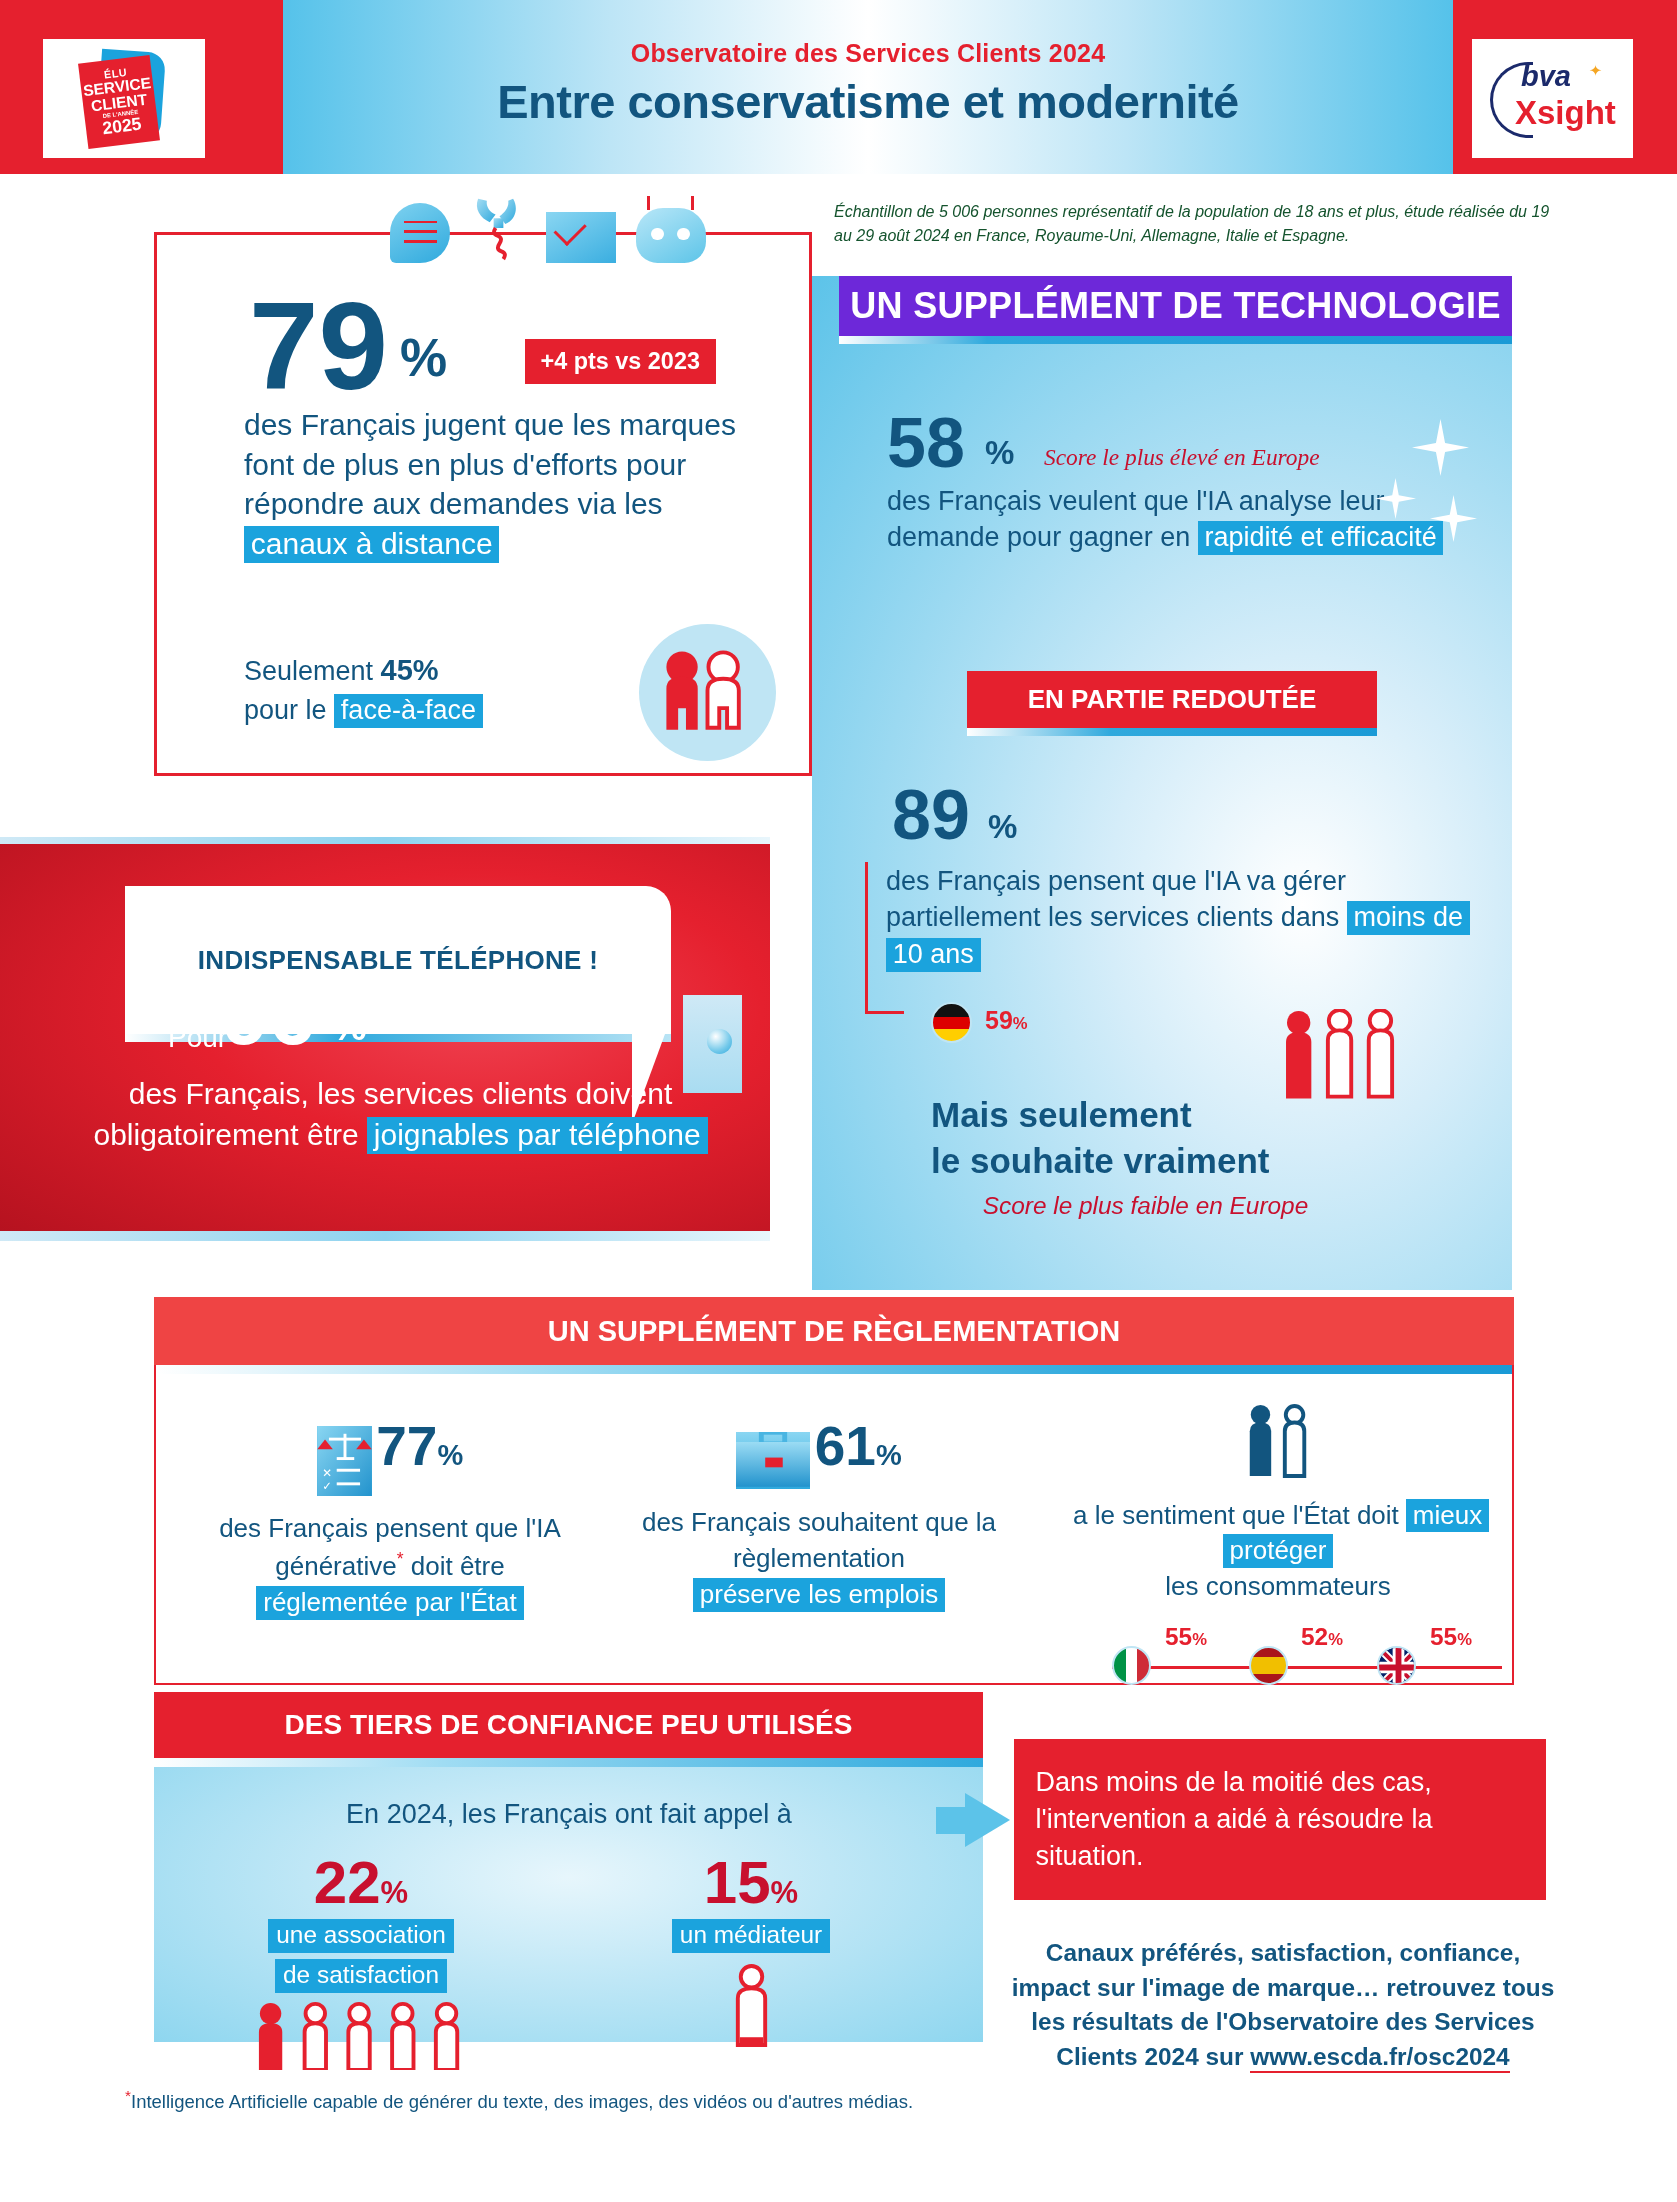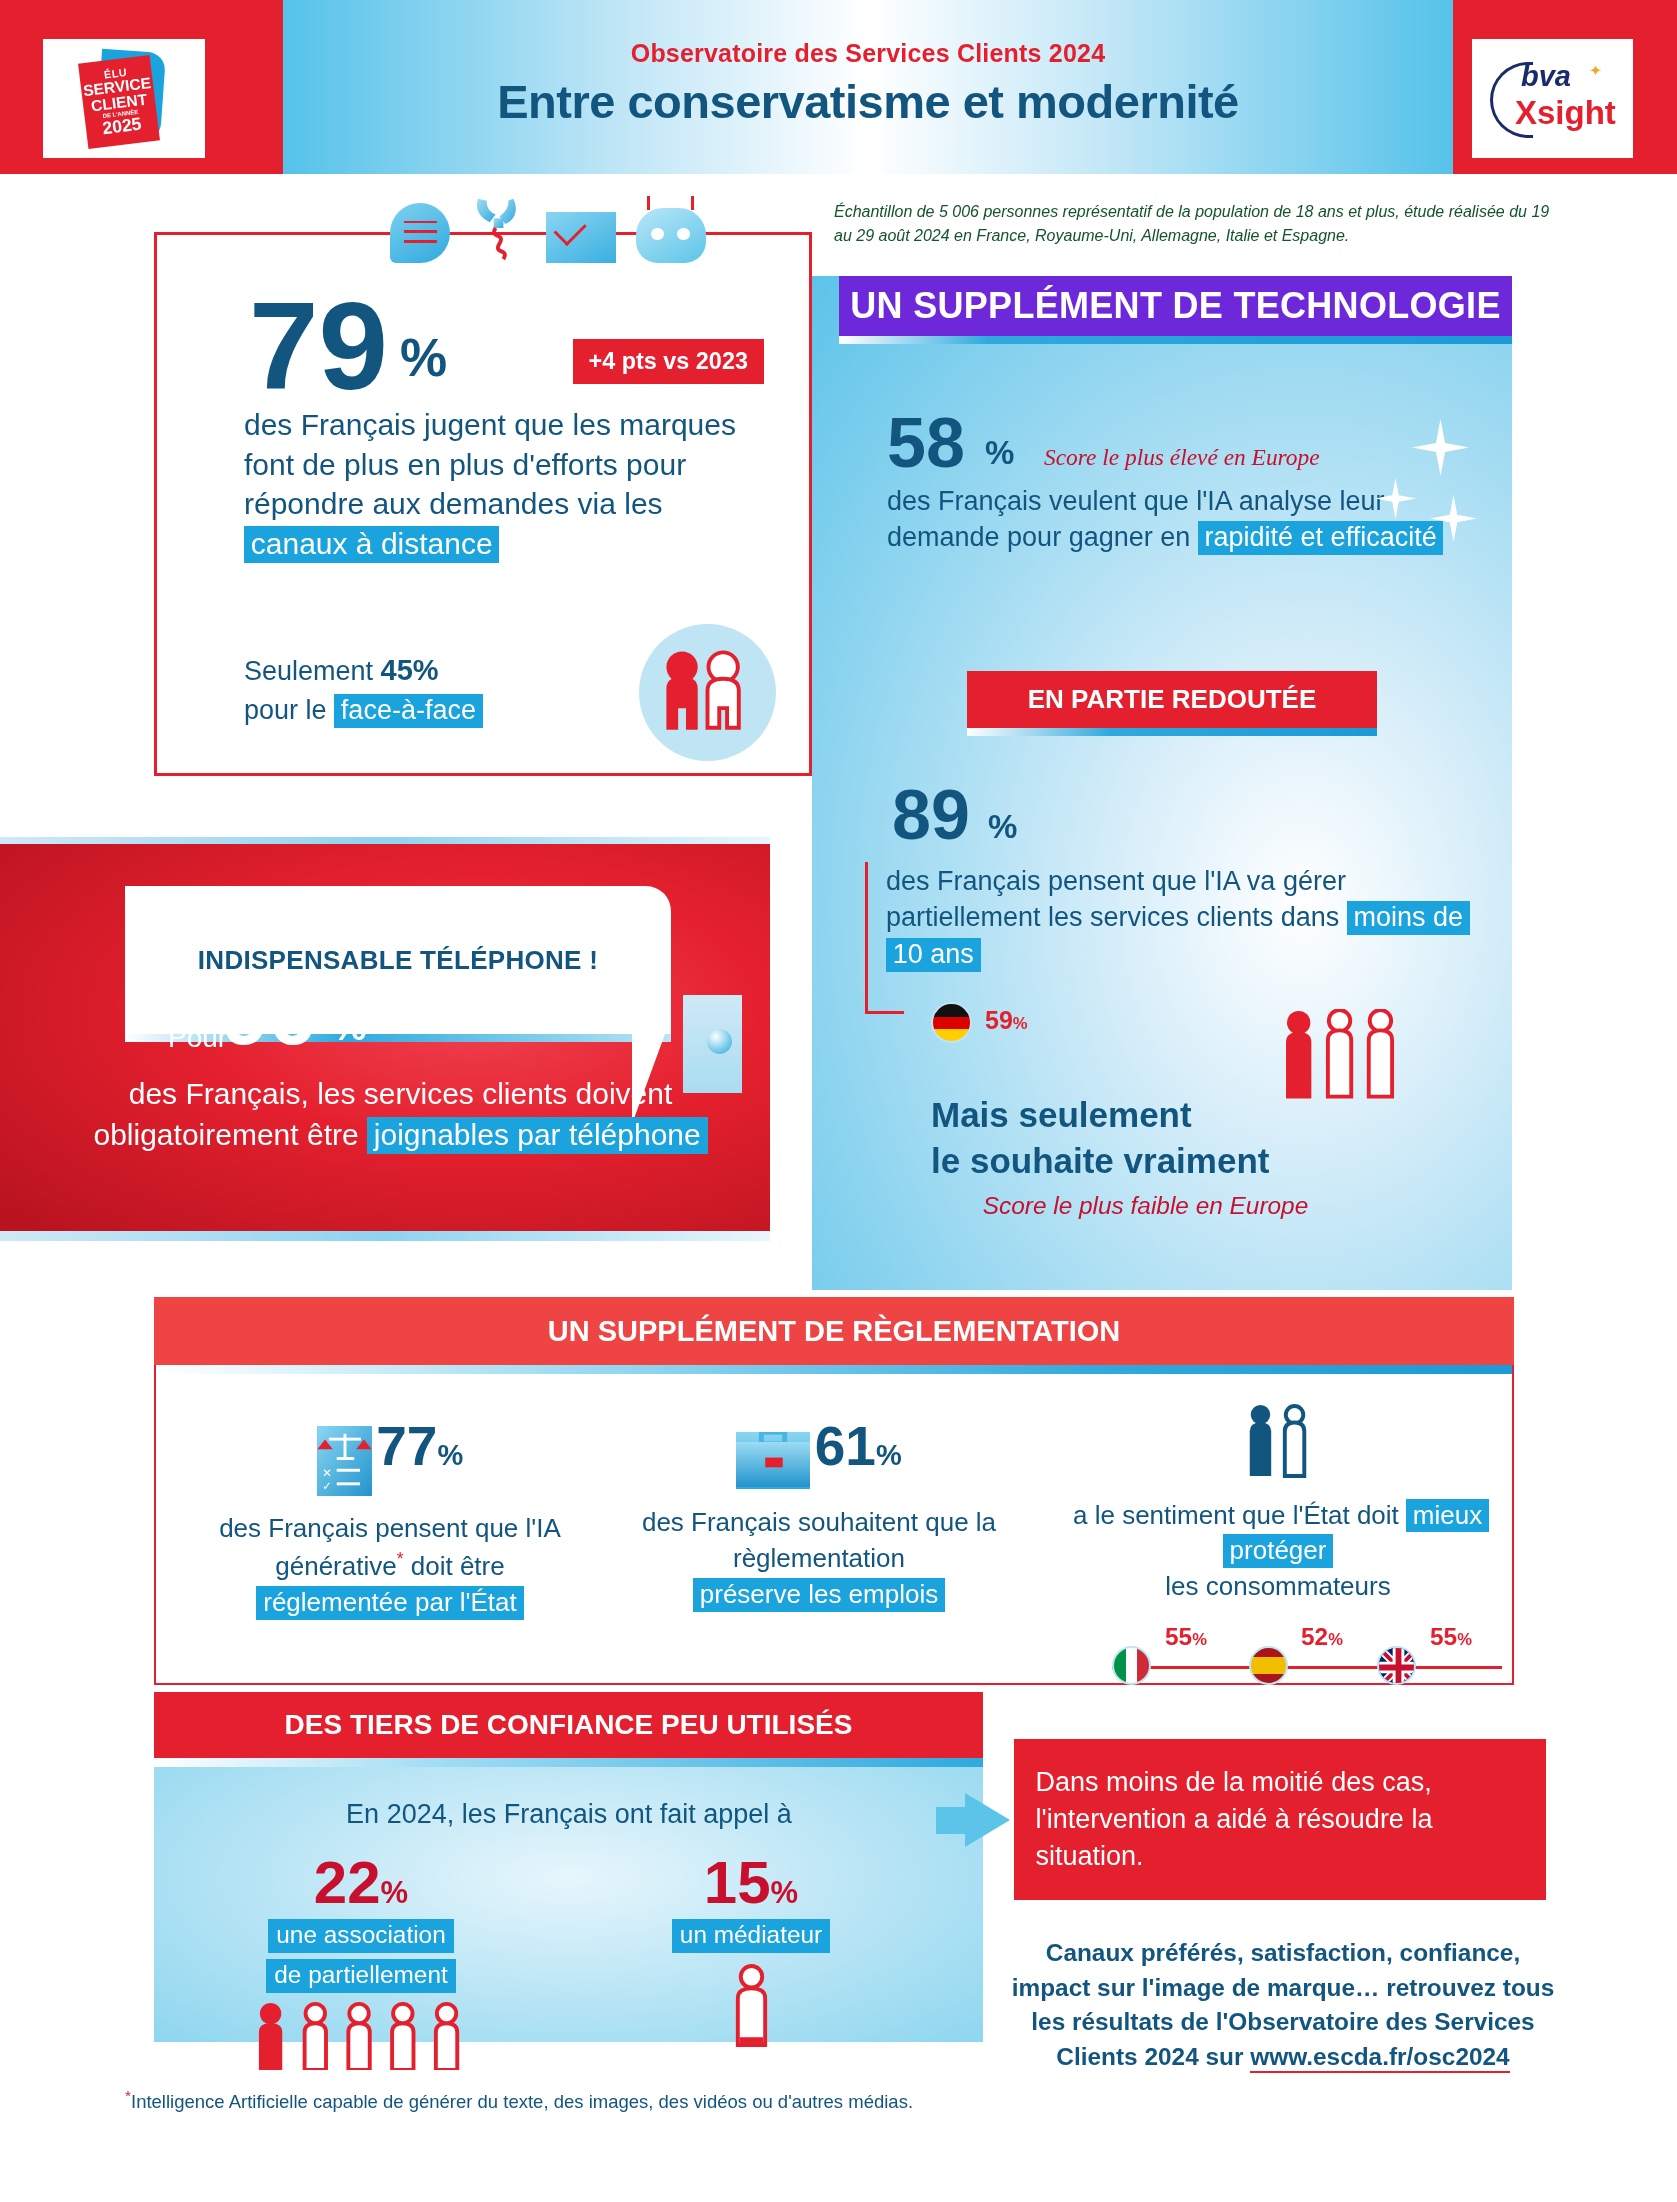--- a/index.html
+++ b/index.html
@@ -93,21 +93,21 @@
   .ic-bot { width:70px;height:55px;background:linear-gradient(150deg,#b9e7f8,#5cc4e8);border-radius:27px 27px 21.5px 21.5px;position:relative;}
   .ic-bot .eye{position:absolute;top:19.5px;width:12.7px;height:12.7px;background:#fff;border-radius:50%;}
   .ic-bot .eye.l{left:15.6px}.ic-bot .eye.r{right:15.6px}
   .ic-bot .ant{position:absolute;top:-11.7px;width:2.9px;height:13.7px;background:#e5202e;}
   .ic-bot .ant.l{left:11.7px}.ic-bot .ant.r{right:11.7px}
 
   .big79 { position:absolute; left:249px; top:283px; font-size:125px; font-weight:700; color:#12557f; line-height:1;}
   .pct79 { position:absolute; left:400px; top:327px; font-size:53px; font-weight:700; color:#12557f;}
   .badge-pts {
     position:absolute; left:525px; top:339px; background:#e5202e; color:#fff;
-    font-size:23.4px; font-weight:700; padding:8.8px 15.6px;margin-left:48px;
+    font-size:23.4px; font-weight:700; padding:8.8px 15.6px;
   }
   .txt79 {
     position:absolute; left:244px; top:405px; width:507px;
     font-size:30px; color:#12557f; line-height:1.32;
   }
   .hl { background:#1ba3dd; color:#ffffff; padding:1px 6.8px 2.9px 6.8px; box-decoration-break:clone; -webkit-box-decoration-break:clone;}
   .sub79 {
     position:absolute; left:244px; top:649px; width:390px;
     font-size:27px; color:#12557f; line-height:1.45;
   }
@@ -551,21 +551,21 @@
   <div class="bar-tiers-underline"></div>
   <div class="tiers-body"></div>
   <div class="tiers-lead">En 2024, les Français ont fait appel à</div>
 
   <div class="tiers-col" style="left:200px; top:1853px; width:322px;">
     <div class="bignum">
       <span>22</span><small>%</small>
     </div>
     <div>
       <span class="tag tag-hl">une association</span><br>
-      <span class="tag tag-hl">de partiellement</span>
+      <span class="tag tag-hl">de satisfaction</span>
     </div>
     <div style="margin-top:7.8px">
       <svg width="224" height="70" viewBox="0 0 230 72">
         <circle cx="22" cy="14" r="11" fill="#e5202e"></circle>
         <path d="M10 33 q0-9 12-9 q12 0 12 9 v39 h-24 Z" fill="#e5202e"></path>
         <circle cx="68" cy="14" r="10" fill="#fff" stroke="#e5202e" stroke-width="4"></circle>
         <path d="M57 33 q0-9 11-9 q11 0 11 9 v39 h-22 Z" fill="#fff" stroke="#e5202e" stroke-width="4"></path>
         <circle cx="113" cy="14" r="10" fill="#fff" stroke="#e5202e" stroke-width="4"></circle>
         <path d="M102 33 q0-9 11-9 q11 0 11 9 v39 h-22 Z" fill="#fff" stroke="#e5202e" stroke-width="4"></path>
         <circle cx="158" cy="14" r="10" fill="#fff" stroke="#e5202e" stroke-width="4"></circle>

